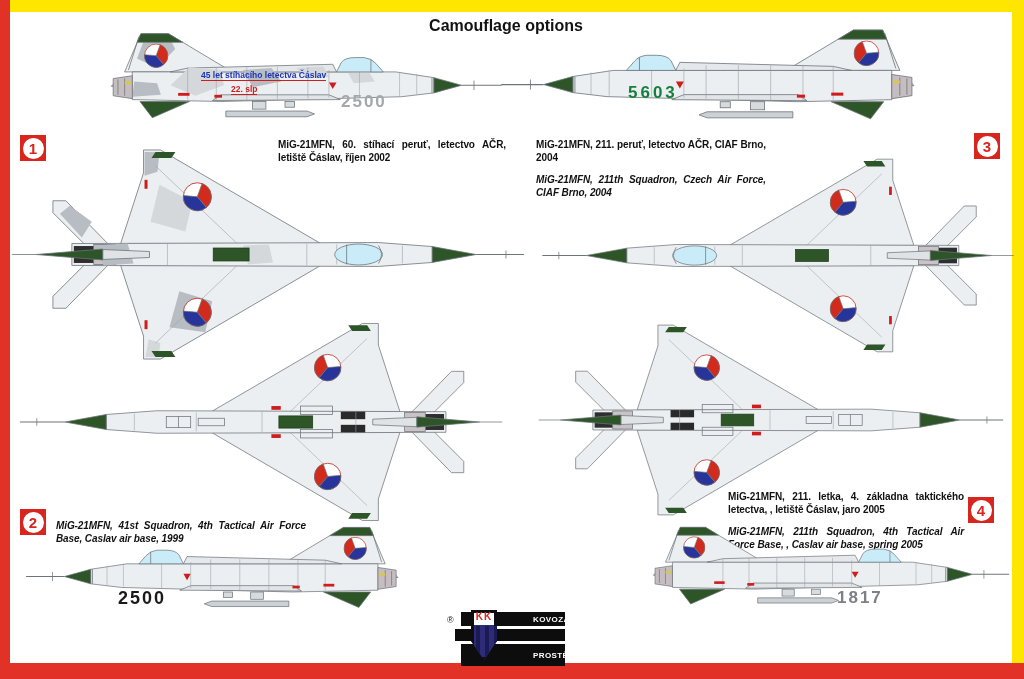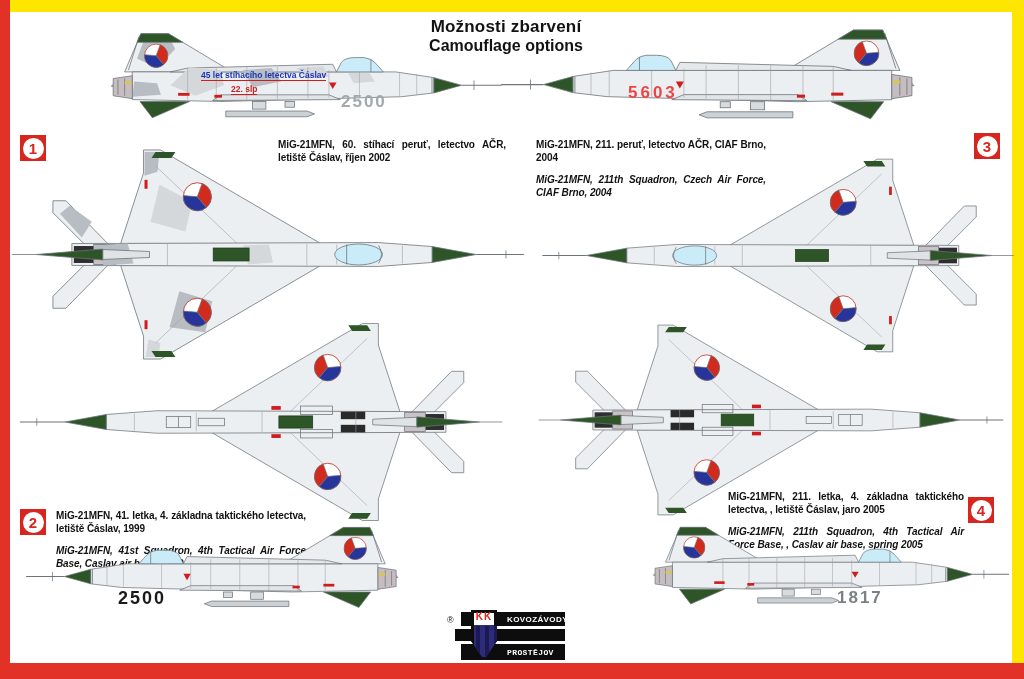--- a/index.html
+++ b/index.html
@@ -35,36 +35,36 @@
   
   .ac { position:absolute; }
   .ac svg { display:block; width:100%; height:100%; overflow:visible; }
   .flip { transform:scaleX(-1); }
   .camo { --c1:#b7bdc3; --c2:#d4d8da; }
   .cb1 { fill:var(--c1, transparent); stroke:none; }
   .cb2 { fill:var(--c2, transparent); stroke:none; }
 
   .tailnum { position:absolute; font-weight:bold; white-space:nowrap; }
   #num1 { left:316px; top:64px; font-size:17px; color:#a2a8ad; letter-spacing:2px; }
-  #num3 { left:128px; top:59px; font-size:17px; color:#ef4444; letter-spacing:3px; }
+  #num3 { left:128px; top:59px; font-size:17px; color:#15803d; letter-spacing:3px; }
   #num2 { left:93px;  top:66px; font-size:18px; color:#1a1a1a; letter-spacing:2px; }
   #num4 { left:262px; top:66px; font-size:17px; color:#7c8186; letter-spacing:2px; }
 
   .marking { position:absolute; font-weight:bold; white-space:nowrap; text-align:left; }
   #mark1a { left:176px; top:42px; font-size:8.5px; color:#1c35b5; border-bottom:1.5px solid #cf1d1d; }
   #mark1b { left:206px; top:56px; font-size:8.5px; color:#cf1d1d; border-bottom:1.5px solid #cf1d1d; }
 
   
   #logo { position:absolute; left:447px; top:610px; width:122px; height:52px; }
   #logo .reg { position:absolute; left:0; top:5px; font-size:9px; color:#222; }
   #logo .lbar { position:absolute; background:#0d0d0d; display:flex; align-items:center; }
-  #logo .lbar span { color:#fff; font-size:8px; font-weight:bold; letter-spacing:.4px; padding-left:46px; }
+  #logo .lbar span { color:#fff; font-size:8px; font-weight:bold; letter-spacing:.4px; padding-left:72px; }
   #lbar1 { left:14px; top:2px;  width:104px; height:14px; }
   #lbar2 { left:8px;  top:19px; width:110px; height:12px; }
-  #lbar3 { left:14px; top:34px; width:104px; height:16px;font-family:Liberation Mono, monospace; }
+  #lbar3 { left:14px; top:34px; width:104px; height:22px; }
   #shield { position:absolute; left:24px; top:0; width:26px; height:50px; z-index:2;
             background:linear-gradient(#ffffff 0 30%, #2e2c78 30% 100%);
             clip-path:polygon(0 0,100% 0,100% 62%,50% 100%,0 62%);
             outline:2px solid #fff; box-shadow:0 0 0 3px #0d0d0d inset; }
   #shield .kk { position:absolute; left:0; top:1px; width:100%; text-align:center;
             font-size:10px; font-weight:bold; color:#d8251d; letter-spacing:1px; }
   #shield .stripes { position:absolute; left:0; top:32%; width:100%; height:68%;
             background:repeating-linear-gradient(90deg, transparent 0 5px, #1b1a55 5px 9px); }
 </style>
 </head>
@@ -189,21 +189,20 @@
 </svg>
 
 <div id="sheet">
 
   <div class="bar" id="bar-left"></div>
   <div class="bar" id="bar-top"></div>
   <div class="bar" id="bar-right"></div>
   <div class="bar" id="bar-bottom"></div>
 
   <div id="title">
-    <div class="t1">Možnosti zbarvení</div>
     <div class="t2">Camouflage options</div>
   </div>
 
   <div class="badge" style="left:20px; top:135px;">
     <div class="ring">1</div>
   </div>
   <div class="badge" style="left:974px; top:133px;">
     <div class="ring">3</div>
   </div>
   <div class="badge" style="left:20px; top:509px;">
@@ -214,21 +213,20 @@
   </div>
 
   <div class="desc" style="left:278px; top:139px; width:228px;">
     <div class="cs">MiG-21MFN, 60. stíhací peruť, letectvo AČR, letiště Čáslav, říjen 2002</div>
   </div>
   <div class="desc" style="left:536px; top:139px; width:230px;">
     <div class="cs">MiG-21MFN, 211. peruť, letectvo AČR, CIAF Brno, 2004</div>
     <div class="en">MiG-21MFN, 211th Squadron, Czech Air Force, CIAF Brno, 2004</div>
   </div>
   <div class="desc" style="left:56px; top:510px; width:250px;">
-    <div class="cs">MiG-21MFN, 41. letka, 4. základna taktického letectva, letiště Čáslav, 1999</div>
     <div class="en">MiG-21MFN, 41st Squadron, 4th Tactical Air Force Base, Caslav air base, 1999</div>
   </div>
   <div class="desc" style="left:728px; top:491px; width:236px;">
     <div class="cs">MiG-21MFN, 211. letka, 4. základna taktického letectva, , letiště Čáslav, jaro 2005</div>
     <div class="en">MiG-21MFN, 211th Squadron, 4th Tactical Air Force Base, , Caslav air base, spring 2005</div>
   </div>
 
   <div class="ac" style="left:25px; top:28px; width:478px; height:105px;">
     <svg class="camo" viewBox="0 0 500 110">
         <use href="#sym-side"></use>

